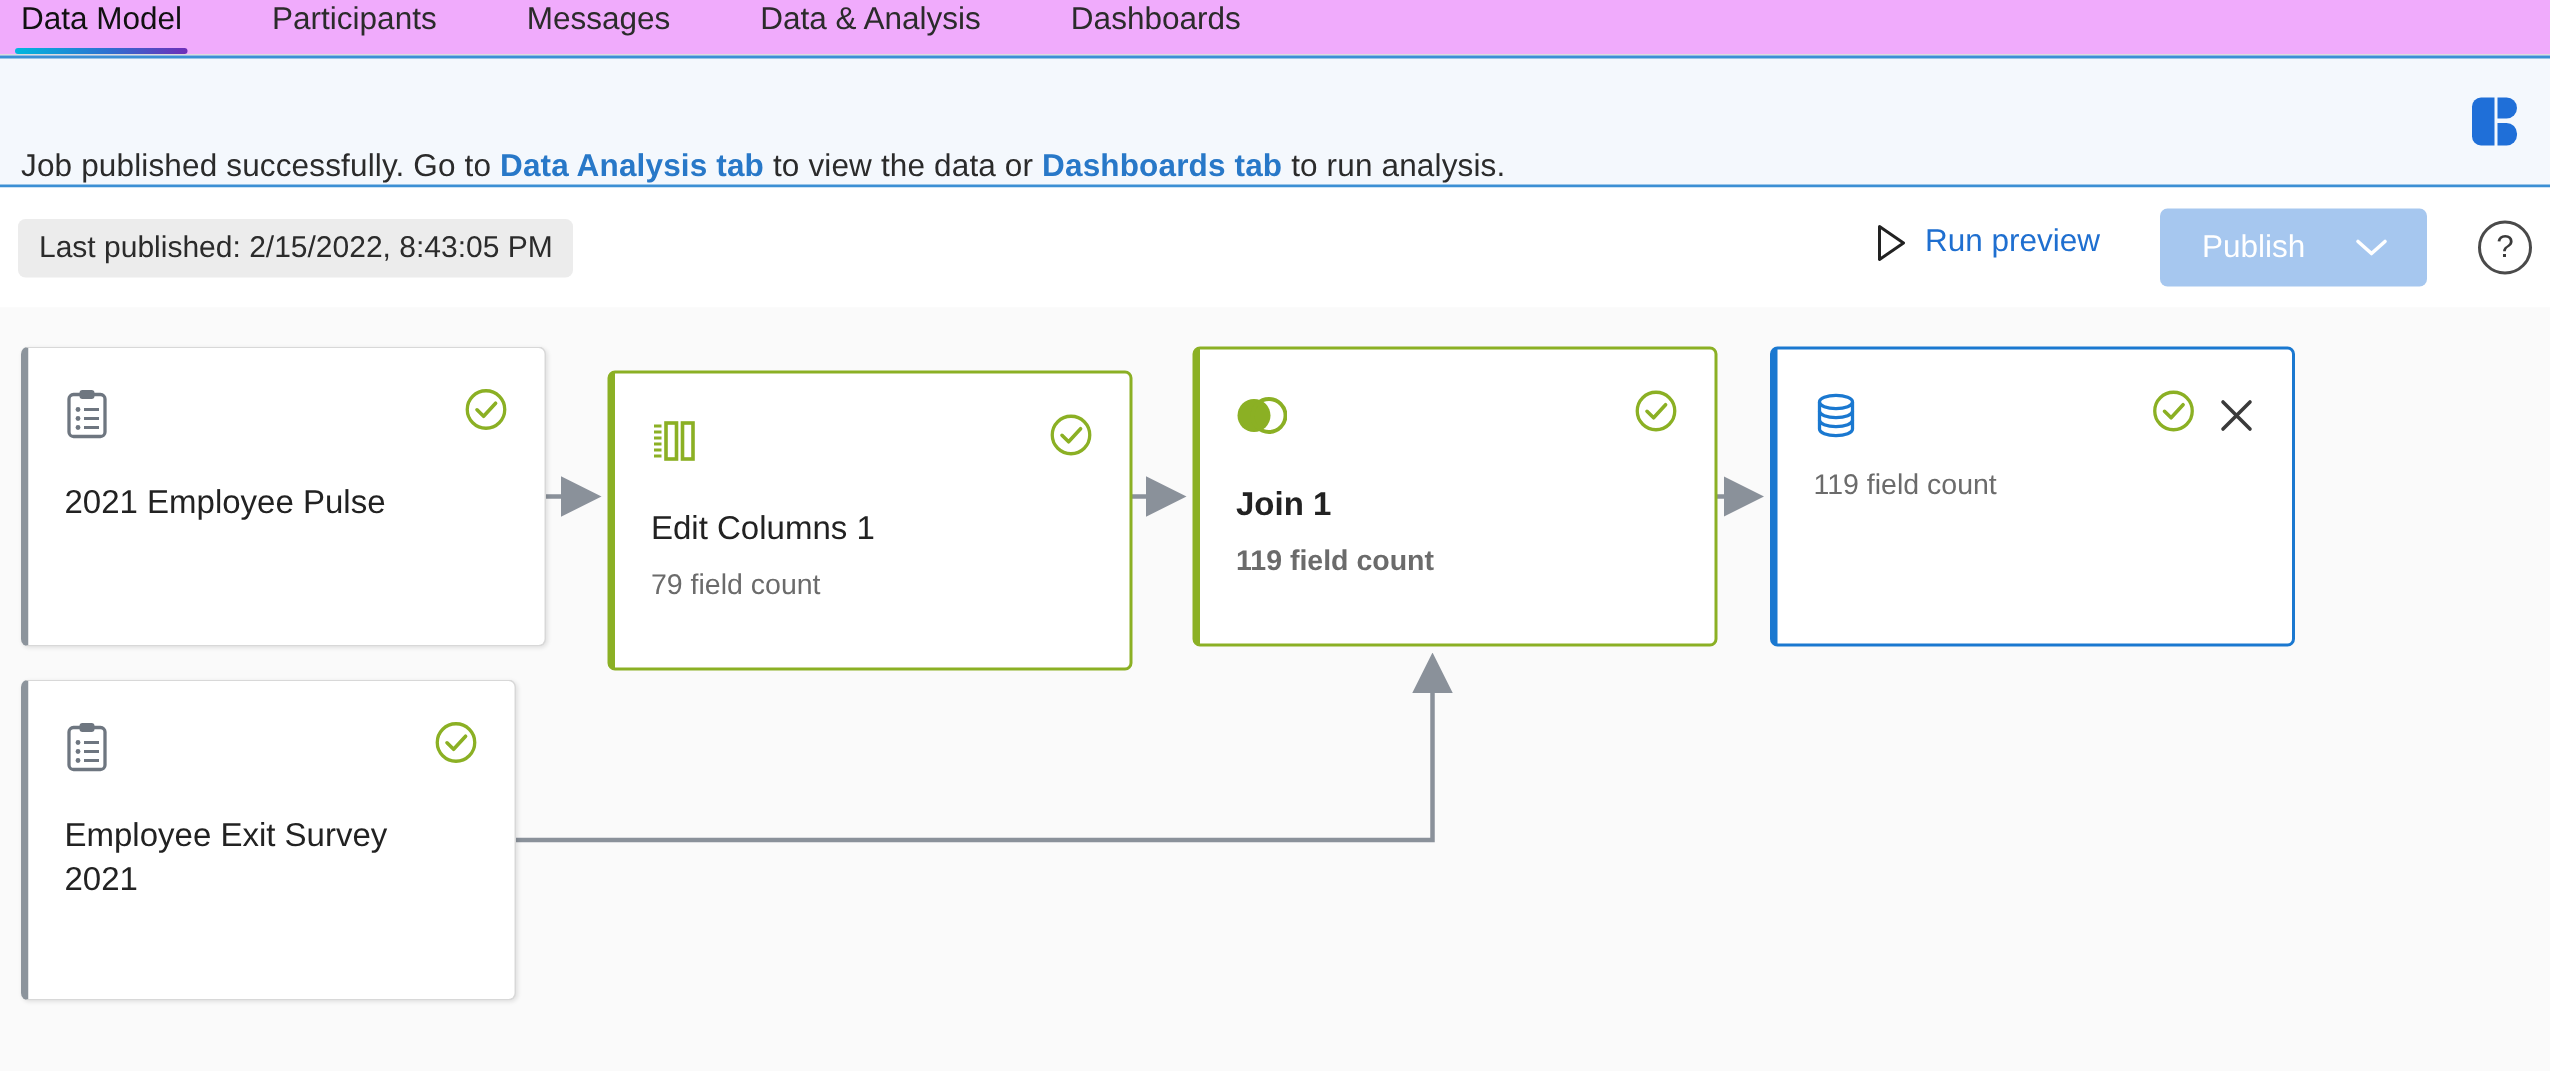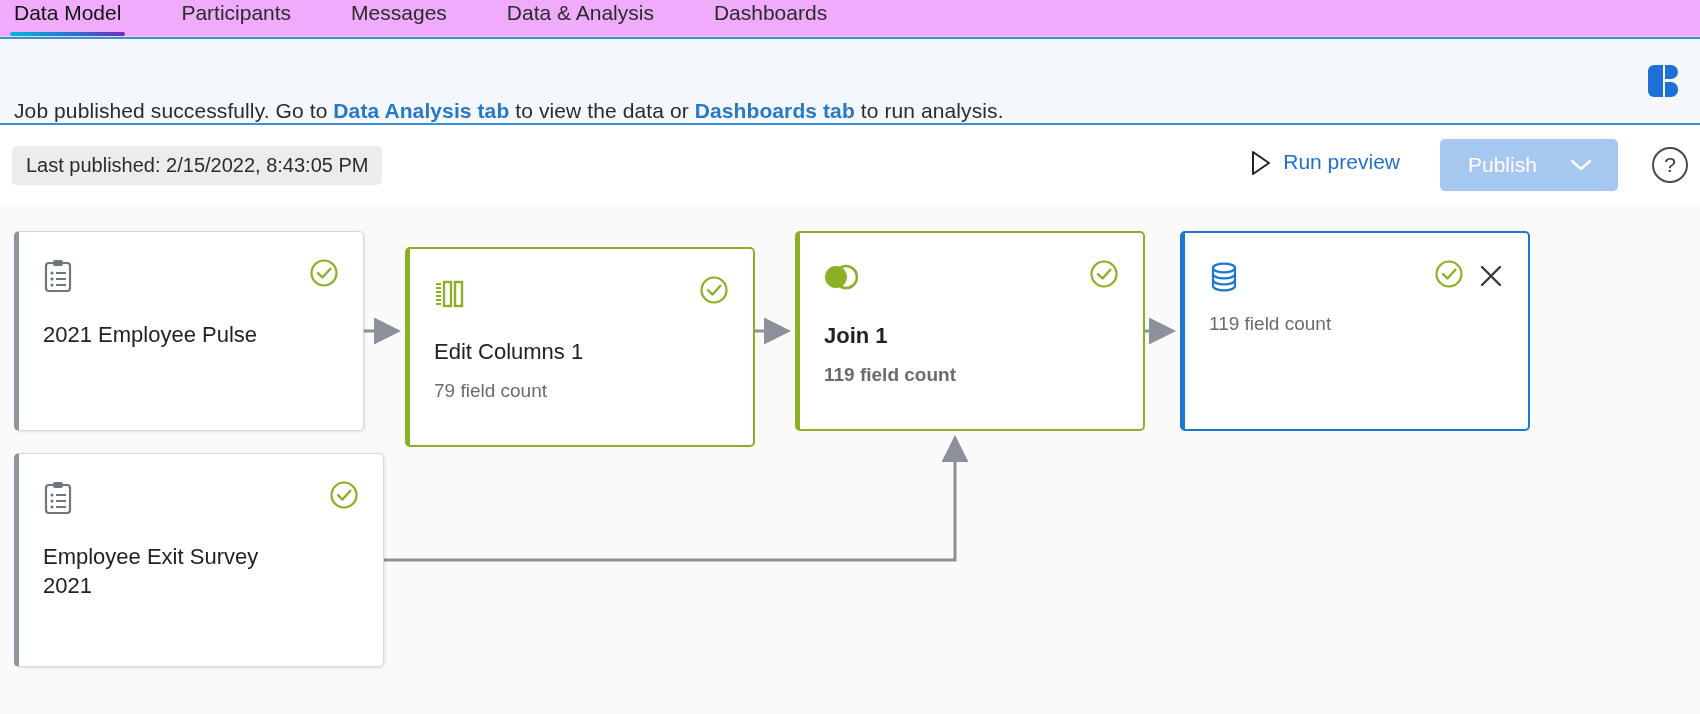--- a/index.html
+++ b/index.html
@@ -350,21 +350,21 @@
           <span class="close-x">
             <svg width="26" height="26" viewBox="0 0 26 26">
               <path d="M4 4 L22 22 M22 4 L4 22" stroke="#3a3a3a" stroke-width="2.4" stroke-linecap="round"></path>
             </svg>
           </span>
         </span>
       </div>
       <div class="card-sub">119 field count</div>
     </div>
 
-    <div class="card neutral" style="left:14px; top:248px; height:214px; width:370px;">
+    <div class="card neutral" style="left:14px; top:248px; height:214px; width:330px;">
       <div class="card-head">
         <span class="card-icon">
           <svg width="30" height="34" viewBox="0 0 30 34">
             <rect x="3" y="4" width="24" height="28" rx="3" fill="none" stroke="#6e7680" stroke-width="2.2"></rect>
             <rect x="10" y="1" width="10" height="6" rx="2" fill="#6e7680"></rect>
             <circle cx="9" cy="14" r="1.6" fill="#6e7680"></circle>
             <circle cx="9" cy="20" r="1.6" fill="#6e7680"></circle>
             <circle cx="9" cy="26" r="1.6" fill="#6e7680"></circle>
             <rect x="13" y="13" width="10" height="2" fill="#6e7680"></rect>
             <rect x="13" y="19" width="10" height="2" fill="#6e7680"></rect>

